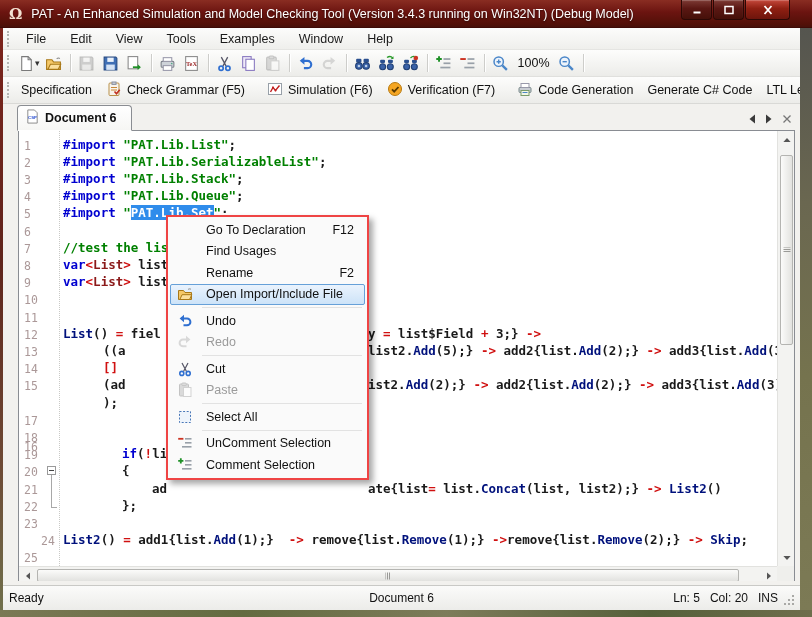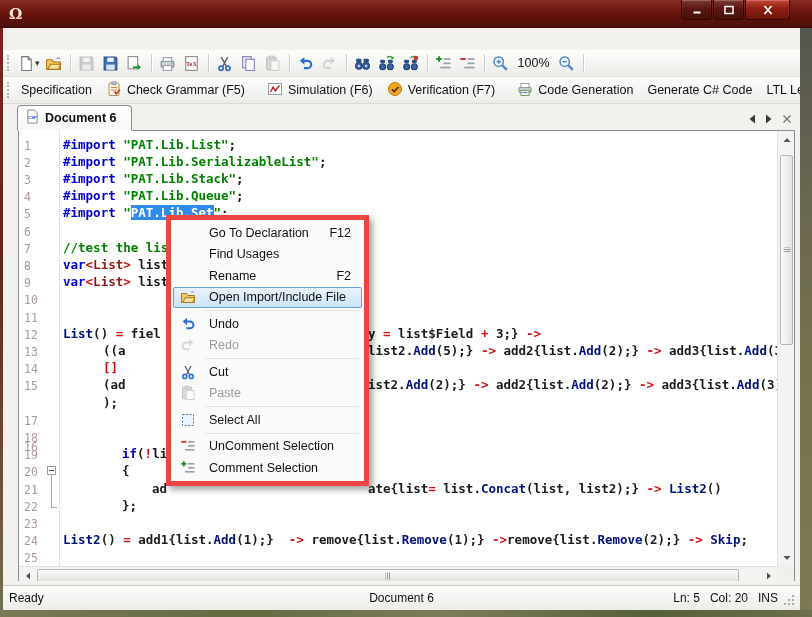--- a/index.html
+++ b/index.html
@@ -80,21 +80,21 @@
   .sarrow svg{width:8px;height:8px;}
   .vthumb{position:absolute;left:2px;width:13px;border:1px solid #b4b4b1;border-radius:2px;
     background:linear-gradient(90deg,#fbfbfa,#e2e2df);box-sizing:border-box;}
   .hthumb{position:absolute;top:2px;height:13px;border:1px solid #b4b4b1;border-radius:2px;
     background:linear-gradient(#fbfbfa,#e2e2df);box-sizing:border-box;}
   .thgrip{position:absolute;left:50%;top:50%;transform:translate(-50%,-50%);}
   .vthumb .thgrip{width:7px;height:5px;background:repeating-linear-gradient(180deg,#9a9a97 0 1px,transparent 1px 2px);}
   .hthumb .thgrip{width:5px;height:7px;background:repeating-linear-gradient(90deg,#9a9a97 0 1px,transparent 1px 2px);}
 
   
-  .ctxmenu{left:166px;top:215px;width:203px;background:#fafafa;border:5px solid #ef4444;
+  .ctxmenu{left:166px;top:215px;width:203px;background:#fafafa;border:2px solid #ef4444;
     box-shadow:4px 4px 6px rgba(0,0,0,.35);padding:2px;z-index:20;font-size:12.5px;color:#111;box-sizing:border-box;}
   .ctxrow{display:flex;align-items:center;height:21.5px;position:relative;border:1px solid transparent;border-radius:2px;box-sizing:border-box;}
   .ctxrow.hl{border-color:#66a0d8;background:linear-gradient(#eaf3fd,#cde3f8);}
   .ctxrow.dis{color:#9b9b9b;}
   .ctxrow.dis .ctxicon{opacity:.4;filter:grayscale(1);}
   .ctxicon{width:28px;display:flex;justify-content:center;flex:none;}
   .ctxicon svg{width:16px;height:16px;}
   .ctxlabel{margin-left:7px;white-space:nowrap;}
   .ctxshort{margin-left:auto;padding-right:10px;}
   .ctxsep{height:1px;background:#e2e2e2;margin:2px 3px 2px 32px;}
@@ -116,39 +116,50 @@
       radial-gradient(circle at 6px 6px,#a9a9a6 1.2px,transparent 1.4px),
       radial-gradient(circle at 10px 2px,#a9a9a6 1.2px,transparent 1.4px);}
 </style>
 </head>
 <body>
 
 <div class="stage">
 
   <div class="abs titlebar">
     <span class="tb-logo">Ω</span>
+    <span class="tb-title">PAT - An Enhanced Simulation and Model Checking Tool (Version 3.4.3 running on Win32NT) (Debug Model)</span>
     <div class="winbtns" id="winbtns">
         <div class="winbtn">
           <span><svg viewBox="0 0 12 10">
               <path d="M2.5 7.5h7" stroke="#fff" stroke-width="2"></path>
             </svg></span>
         </div>
         <div class="winbtn">
           <span><svg viewBox="0 0 12 10">
               <rect x="2" y="1.5" width="8" height="7" fill="none" stroke="#fff" stroke-width="1.5"></rect>
             </svg></span>
         </div>
         <div class="winbtn close">
           <span><svg viewBox="0 0 12 10">
               <path d="M2.5 1l7 8M9.5 1l-7 8" stroke="#fff" stroke-width="1.8"></path>
             </svg></span>
         </div>
       </div>
   </div>
 
+  <div class="abs menubar" id="menubar">
+      <span class="grip"></span>
+      <div class="mitem">File</div>
+      <div class="mitem">Edit</div>
+      <div class="mitem">View</div>
+      <div class="mitem">Tools</div>
+      <div class="mitem">Examples</div>
+      <div class="mitem">Window</div>
+      <div class="mitem">Help</div>
+    </div>
 
   <div class="abs toolbar" id="toolbar1">
       <span class="grip"></span>
       <span class="tbtn">
         <svg viewBox="0 0 16 16">
           <path d="M3.5 1.5h6l3 3v10h-9z" fill="#fff" stroke="#7a7a7a"></path>
           <path d="M9.5 1.5v3h3" fill="none" stroke="#7a7a7a"></path>
         </svg>
       </span>
       <span class="tcaret">▾</span>
@@ -419,21 +430,21 @@
         <div class="gnum" style="top: 317.1px;">19</div>
         <div class="cline" style="top: 315.1px; left: 103px;"><span class="c-kw">if</span><span class="c-pl">(</span><span class="c-op">!</span><span class="c-pl">li</span></div>
         <div class="gnum" style="top: 334.3px;">20</div>
         <div class="cline" style="top: 332.3px; left: 103px;"><span class="c-pl">{</span></div>
         <div class="gnum" style="top: 351.5px;">21</div>
         <div class="cline" style="top: 349.5px; left: 133px;"><span class="c-pl">ad</span></div>
         <div class="cline" style="top: 349.5px; left: 349px;"><span class="c-pl">ate{list</span><span class="c-op">=</span><span class="c-pl"> list.</span><span class="c-fn">Concat</span><span class="c-pl">(list, list2);} </span><span class="c-op">-&gt;</span><span class="c-pl"> </span><span class="c-fn">List2</span><span class="c-pl">()</span></div>
         <div class="gnum" style="top: 368.7px;">22</div>
         <div class="cline" style="top: 366.7px; left: 103px;"><span class="c-pl">};</span></div>
         <div class="gnum" style="top: 385.9px;">23</div>
-        <div class="gnum" style="top: 403.1px;">24</div>
+        <div class="gnum" style="top: 403.1px; margin-left: 17px;">24</div>
         <div class="cline" style="top: 401.1px; left: 44px;"><span class="c-fn">List2</span><span class="c-pl">() </span><span class="c-op">=</span><span class="c-pl"> add1{list.</span><span class="c-fn">Add</span><span class="c-pl">(1);}  </span><span class="c-op">-&gt;</span><span class="c-pl"> remove{list.</span><span class="c-fn">Remove</span><span class="c-pl">(1);} </span><span class="c-op">-&gt;</span><span class="c-pl">remove{list.</span><span class="c-fn">Remove</span><span class="c-pl">(2);} </span><span class="c-op">-&gt;</span><span class="c-pl"> </span><span class="c-fn">Skip</span><span class="c-pl">;</span></div>
         <div class="gnum" style="top: 420.3px;">25</div>
         <div class="foldbox" style="left: 28px; top: 335.3px;"></div>
         <div class="foldline" style="left: 32px; top: 344.3px; height: 31.4px;"></div>
         <div class="foldtick" style="left: 32px; top: 375.7px; width: 6px;"></div>
       </div>
     <div class="vscroll">
       <div class="sarrow" style="top:0;">
           <svg viewBox="0 0 10 6">
             <path d="M5 .5L9.5 5.5H.5z" fill="#555"></path>

